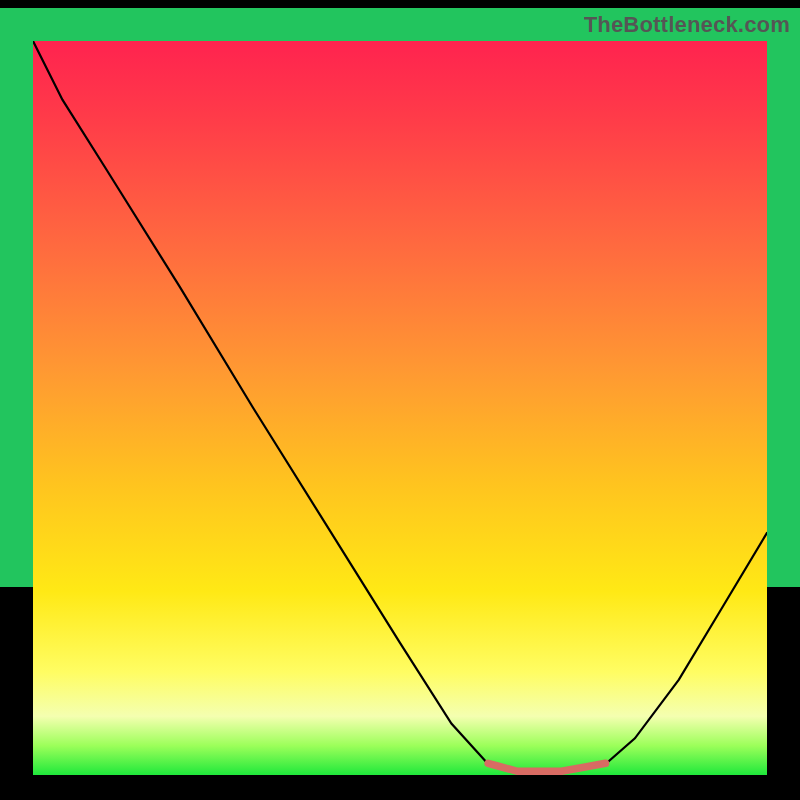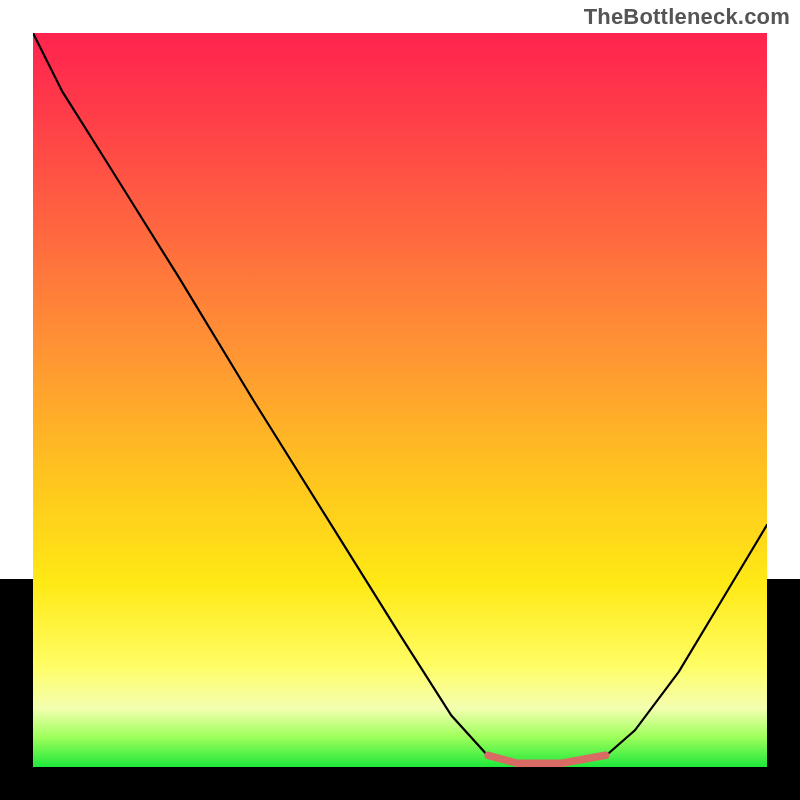--- a/index.html
+++ b/index.html
@@ -7,21 +7,22 @@
     padding: 0;
     width: 800px;
     height: 800px;
     background: #000;
     font-family: Arial, Helvetica, sans-serif;
   }
   .container {
     position: relative;
     width: 800px;
     height: 579px;
-    background: #ffffff;
+    background: #22c55e;
+    margin-top: 8px;
   }
   .watermark {
     position: absolute;
     top: 4px;
     right: 10px;
     color: #555;
     font-size: 22px;
     font-weight: 600;
     letter-spacing: 0.2px;
     z-index: 5;

